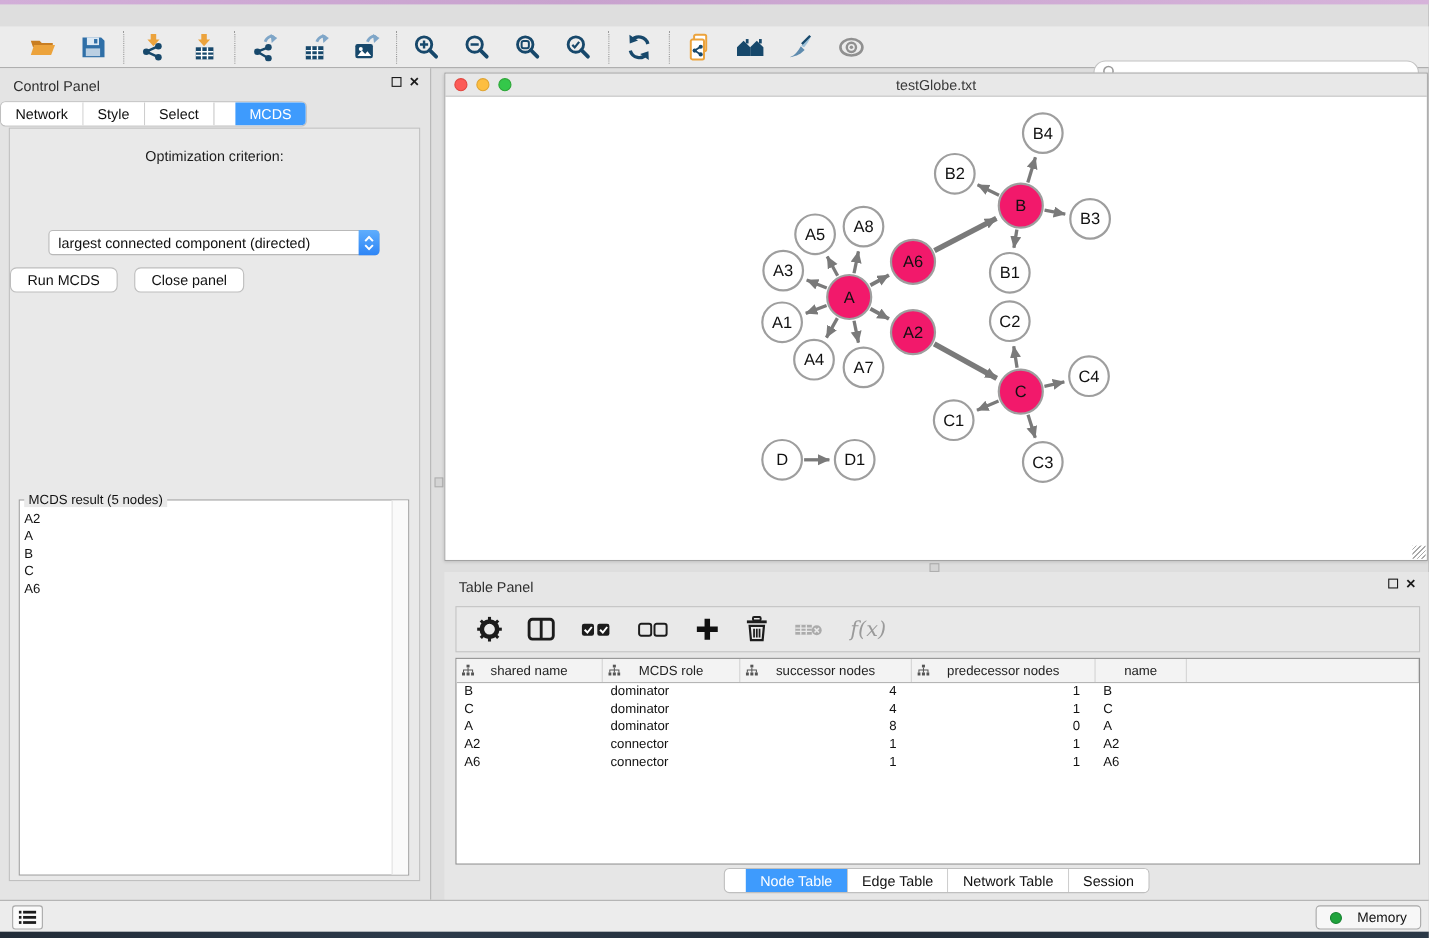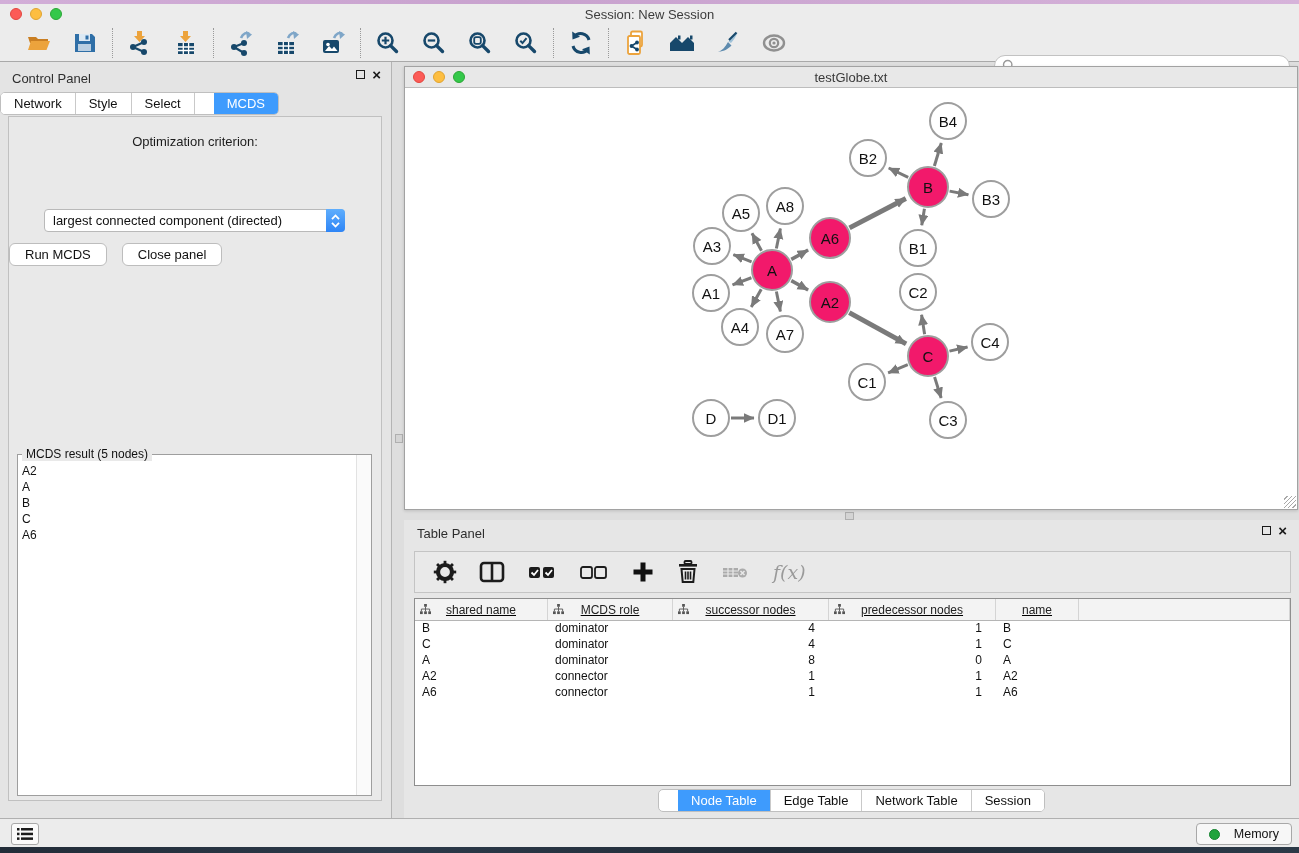--- a/index.html
+++ b/index.html
@@ -89,21 +89,21 @@
   
   .table-panel { position:absolute; left:404px; top:520px; width:895px; height:298px; background:#E6E6E6; }
   .tp-header { position:absolute; left:13px; top:6px; font-size:13px; color:#2e2e2e; }
   .tp-toolbar { position:absolute; left:10px; right:8px; top:31px; height:42px; background:#E9E9E9;
     border:1px solid #C4C4C4; display:flex; align-items:center; gap:22px; padding-left:18px; }
   .tp-btn { display:flex; align-items:center; justify-content:center; height:28px; }
   .fx-label { font-family:"DejaVu Serif", serif; font-style:italic; font-size:19px; color:#9A9A9A; }
 
   .data-table { position:absolute; left:10px; right:8px; top:78px; height:188px; background:#fff;
     border:1px solid #8E8E8E; overflow:hidden; }
-  .thead { display:flex; height:22px; background:#F3F3F3; border-bottom:1px solid #B5B5B5;text-decoration:underline; }
+  .thead { display:flex; height:22px; background:#F3F3F3; border-bottom:1px solid #B5B5B5; }
   .th { position:relative; display:flex; align-items:center; justify-content:center;
     font-size:12px; color:#222; border-right:1px solid #D4D4D4; height:100%; }
   .th .col-ico { position:absolute; left:5px; top:5px; }
   .trow { display:flex; height:16px; font-size:12px; color:#111; }
   .td { overflow:hidden; white-space:nowrap; }
   .td.left { padding-left:7px; text-align:left; }
   .td.right { padding-right:14px; text-align:right; }
 
   .tp-tabs { position:absolute; left:0; right:0; top:269px; display:flex; justify-content:center; }
 
@@ -116,28 +116,20 @@
     border:1px solid #A8A8A8; border-radius:4px; display:flex; align-items:center; gap:14px;
     padding:0 12px; font-size:12.5px; color:#111; }
   .mem-dot { width:11px; height:11px; border-radius:50%; background:#1FA33C; border:1px solid #158230; }
 </style>
 </head>
 <body>
 
 <div class="screen">
   <div class="desktop-top"></div>
 
-  <div class="titlebar">
-    <div class="tl-group">
-      <span class="tl red"></span>
-      <span class="tl yellow"></span>
-      <span class="tl green"></span>
-    </div>
-    <div class="win-title">Session: New Session</div>
-  </div>
 
   <div class="toolbar">
     <div class="tb-group">
       <span class="tb-btn">
         <svg width="26" height="26" viewBox="0 0 26 26">
             <path d="M2 7h8l2 2h10v4H4z" fill="#C97E22"></path>
             <path d="M5 11h19l-3.5 9H2z" fill="#ECA33C"></path>
           </svg>
       </span>
       <span class="tb-btn">

